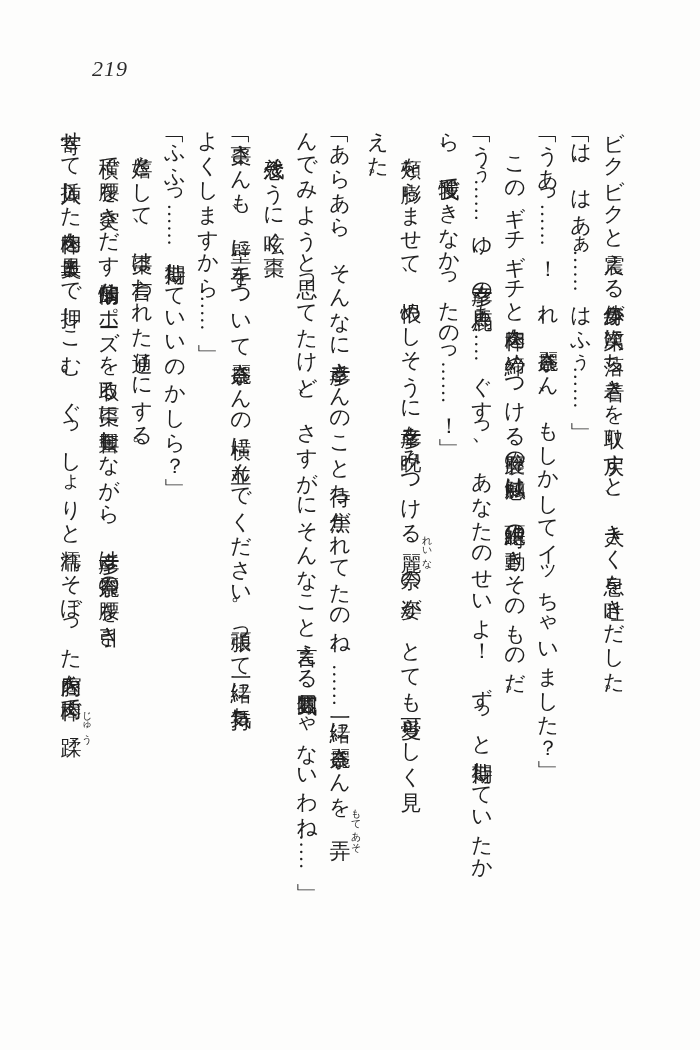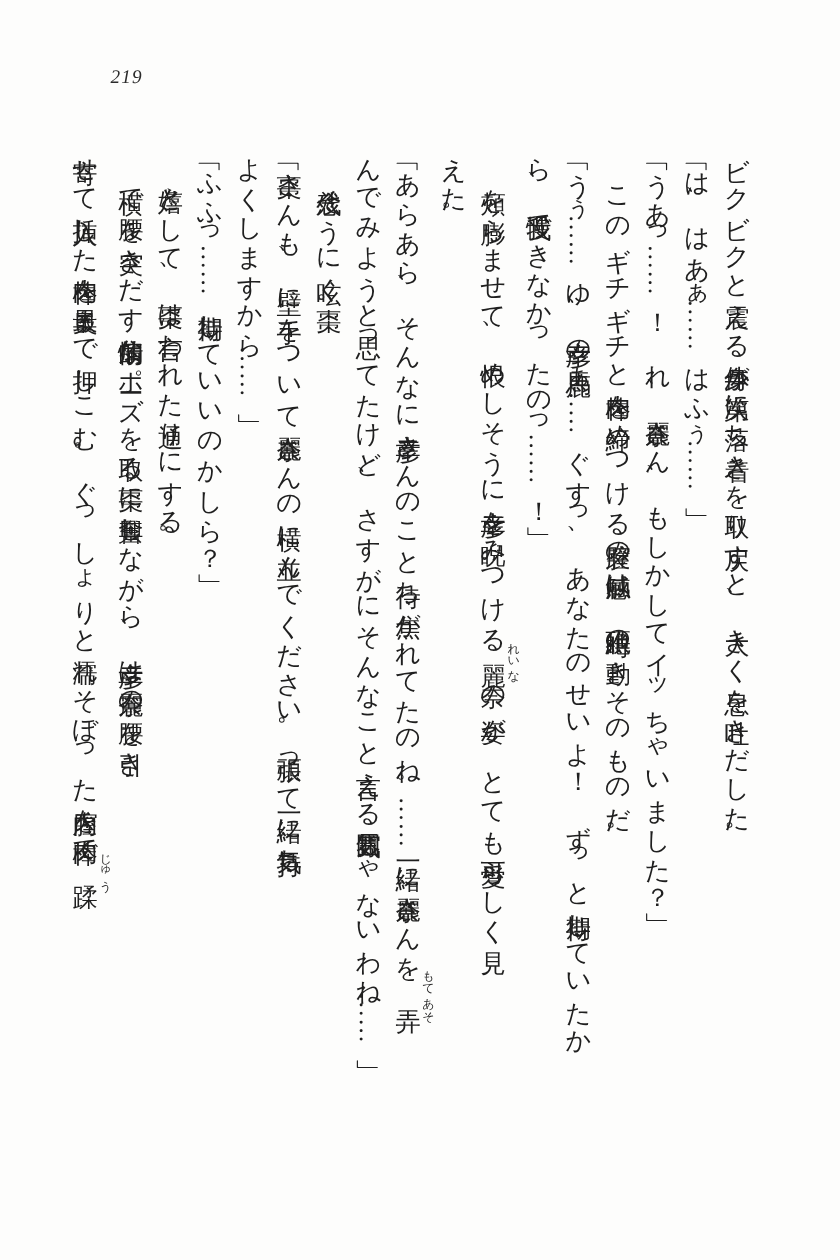--- a/index.html
+++ b/index.html
@@ -15,21 +15,21 @@
     position: relative;
     width: 700px;
     height: 1050px;
     background: #fdfdfc;
     color: #1f1f1f;
   }
   .page-number {
     position: absolute;
     top: 56px;
     left: 92px;
-    font-size: 16px;
+    font-size: 22px;
     font-style: italic;
     letter-spacing: 1px;
     color: #2b2b2b;
   }
   .text-block {
     position: absolute;
     top: 117px;
     right: 70px;
     width: 561px;
     height: 845px;

